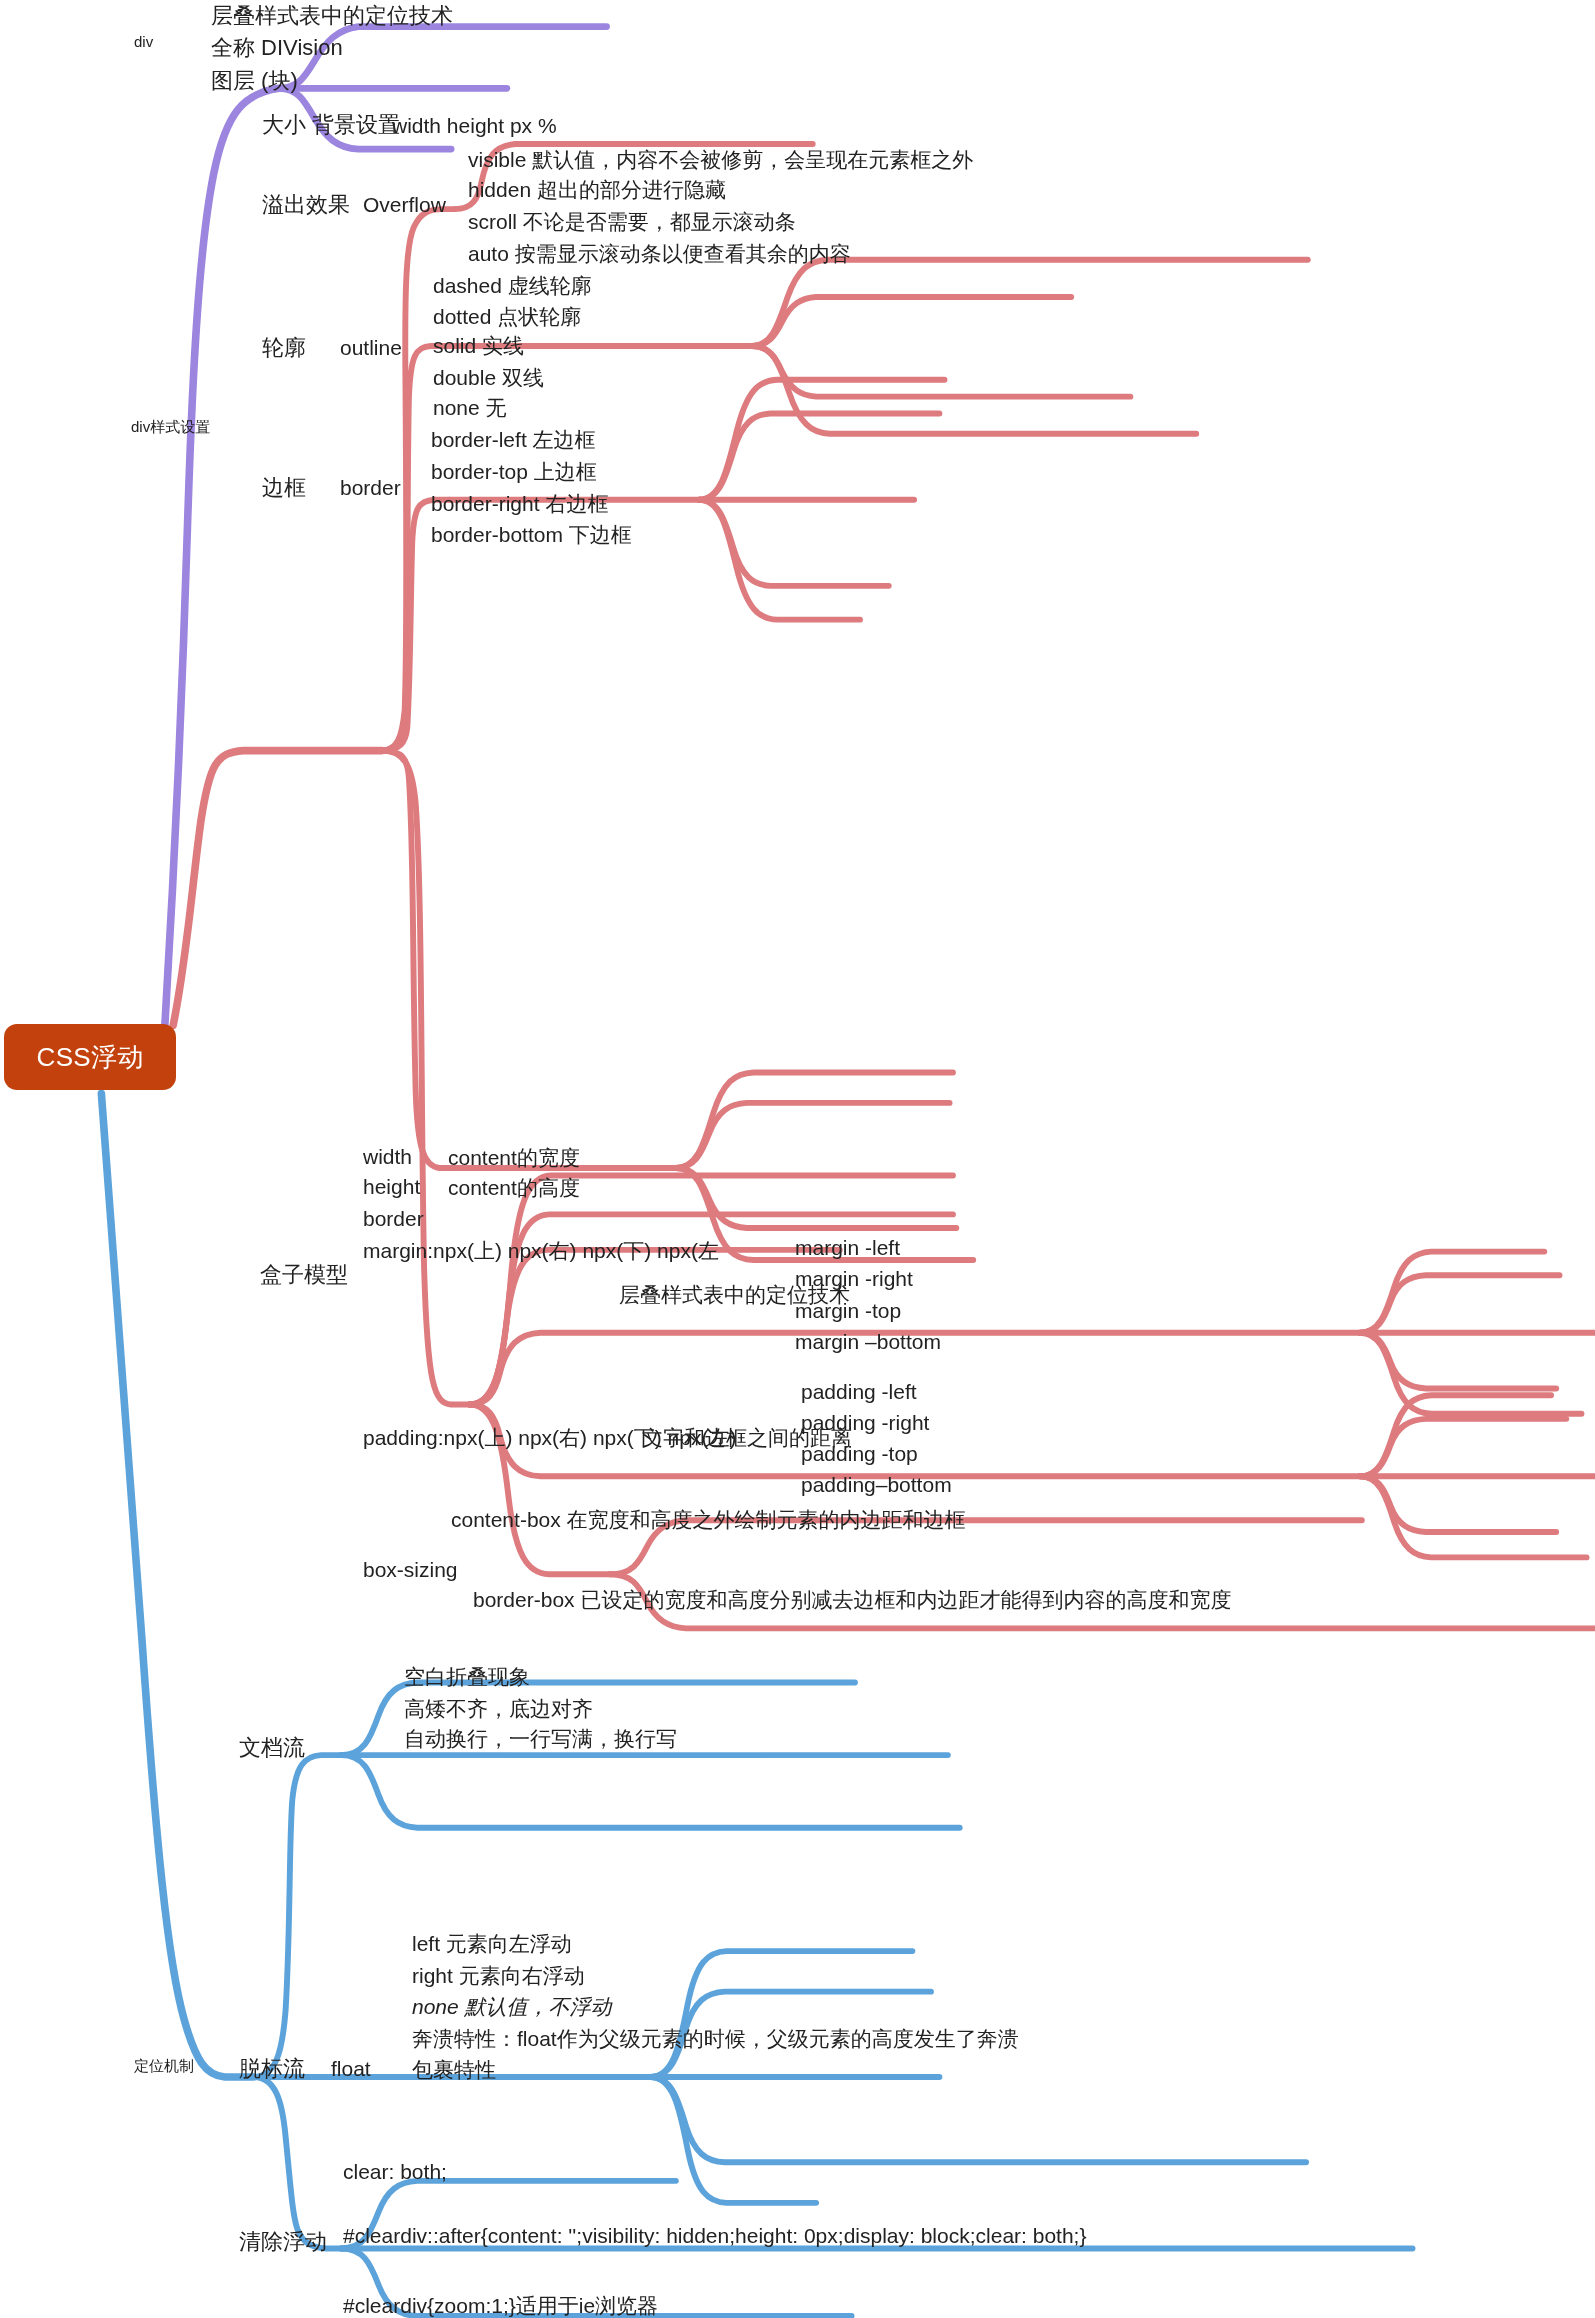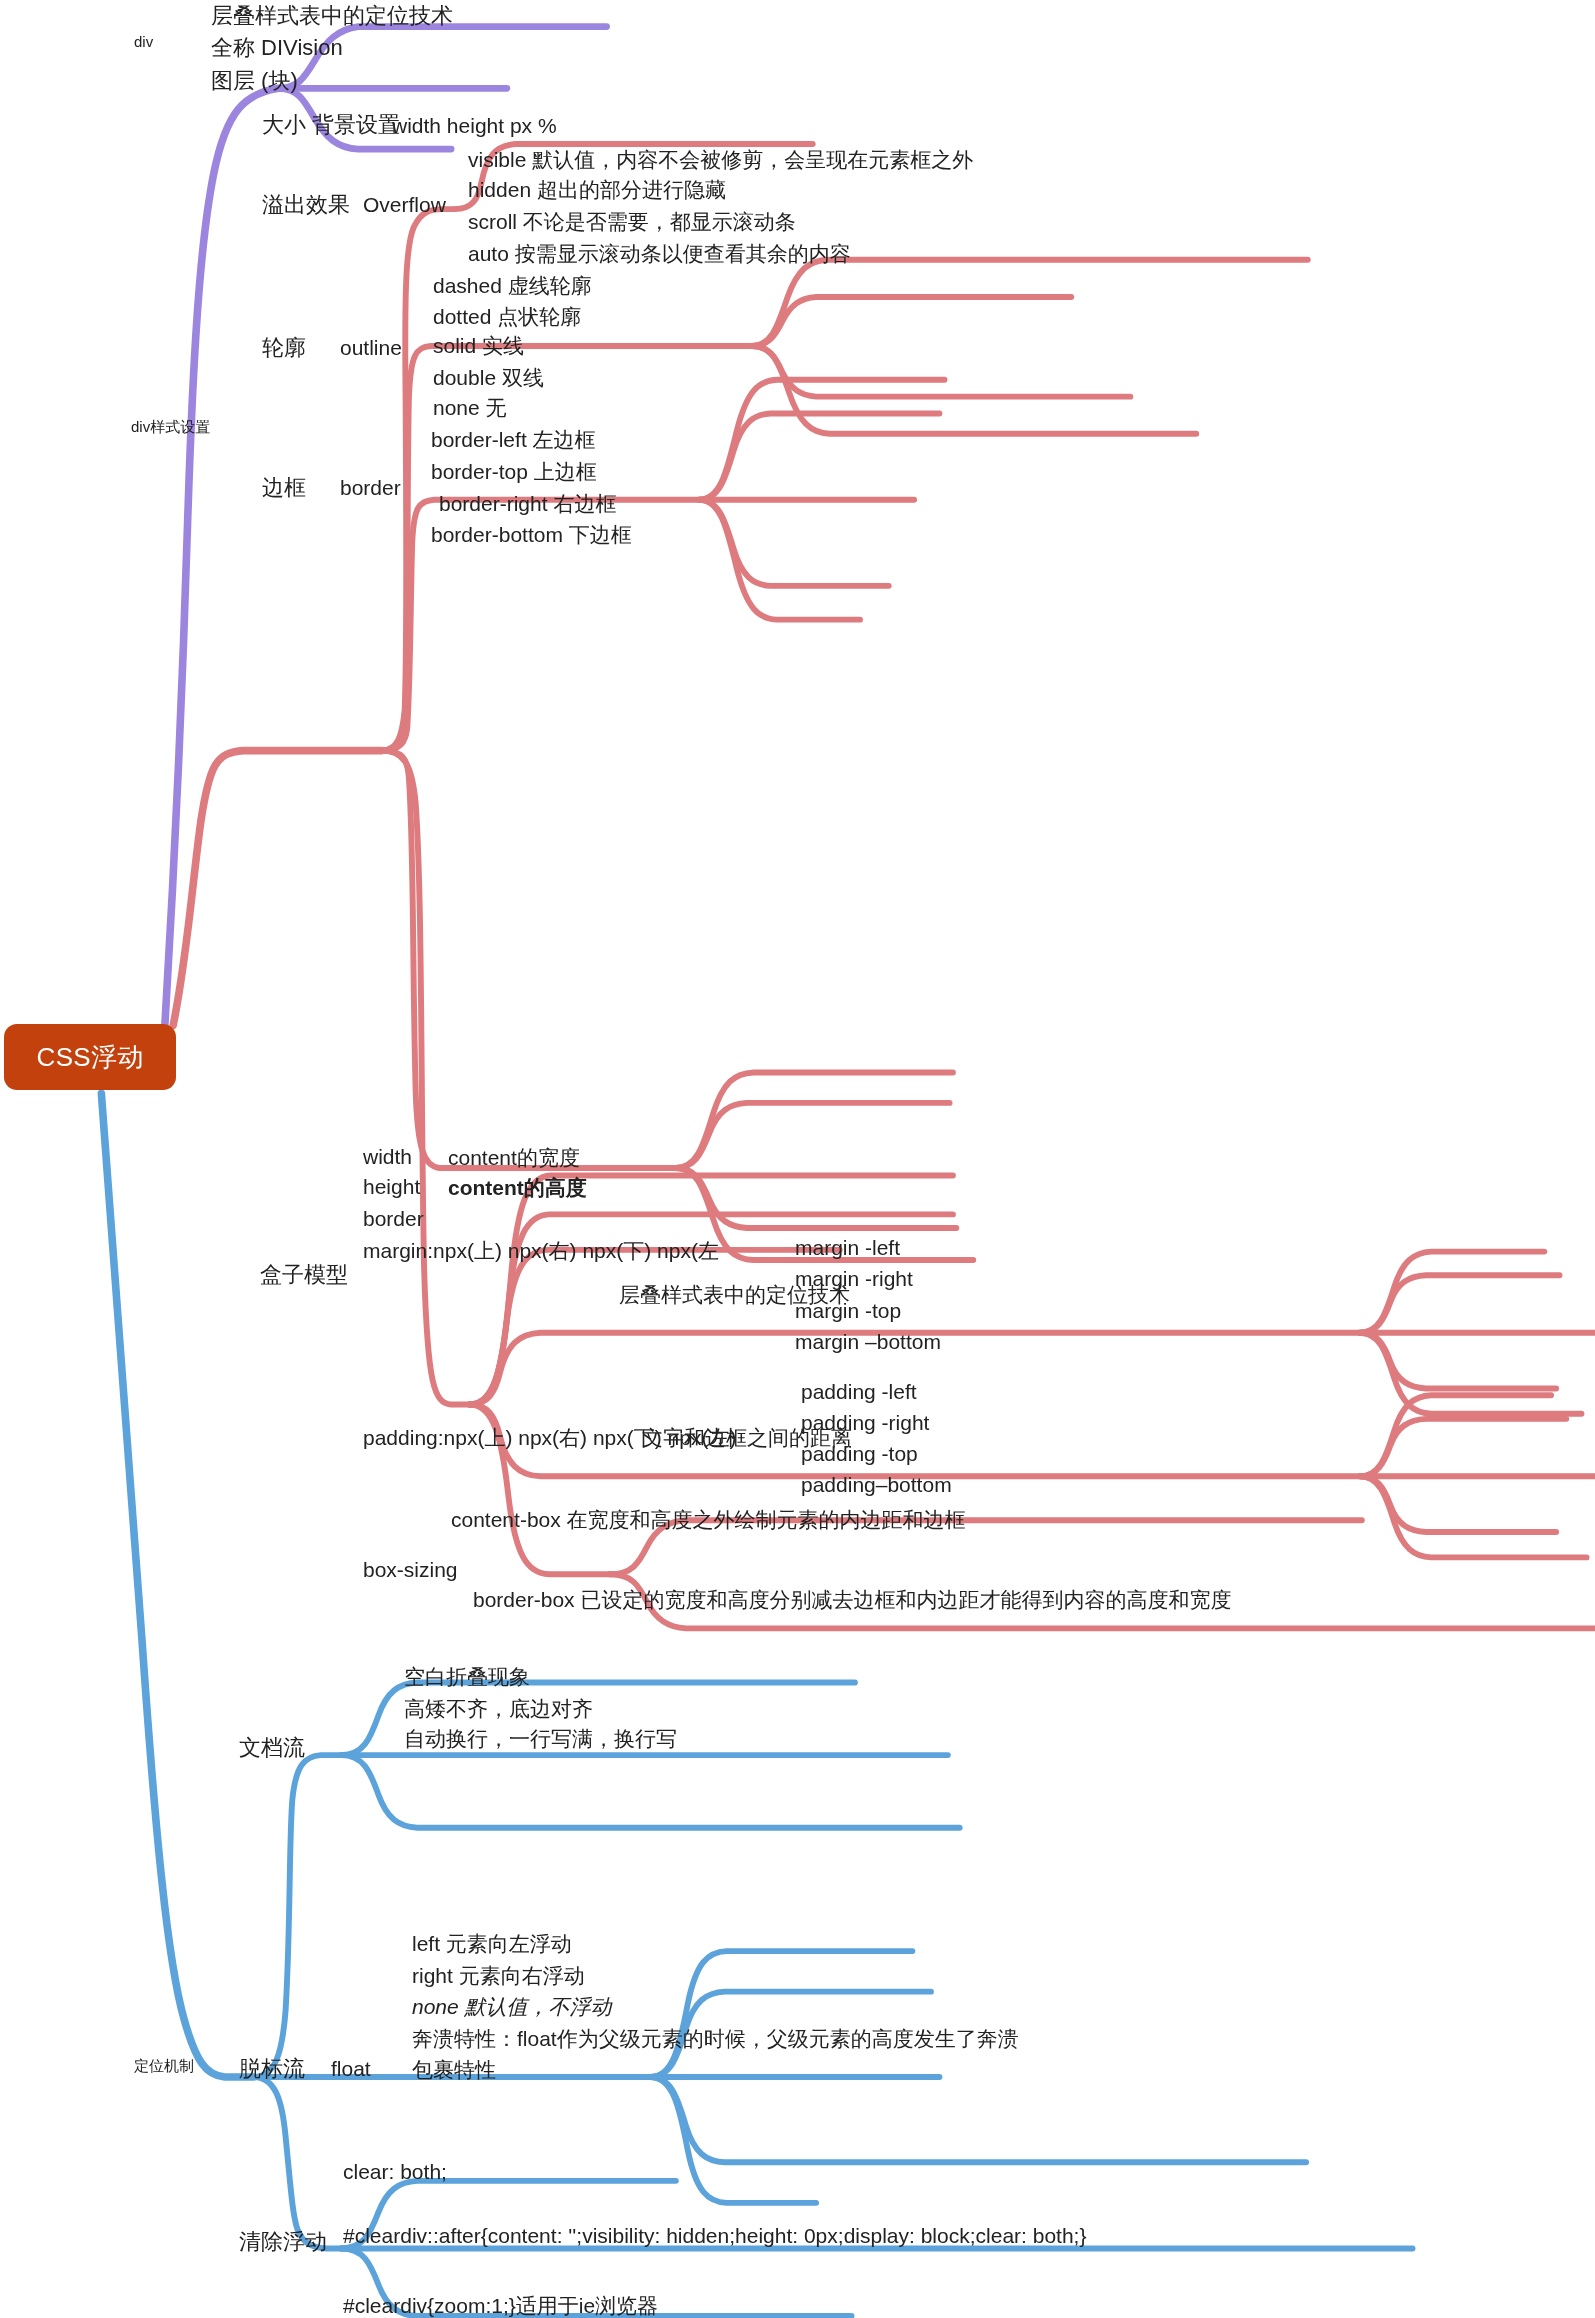--- a/index.html
+++ b/index.html
@@ -140,30 +140,30 @@
   <div class="node lvl3" style="left:433px;top:275px;">dashed 虚线轮廓</div>
   <div class="node lvl3" style="left:433px;top:306px;">dotted 点状轮廓</div>
   <div class="node lvl3" style="left:433px;top:335px;">solid 实线</div>
   <div class="node lvl3" style="left:433px;top:367px;">double 双线</div>
   <div class="node lvl3" style="left:433px;top:397px;">none 无</div>
 
   <div class="node lvl2" style="left:262px;top:477px;">边框</div>
   <div class="node lvl3" style="left:340px;top:477px;">border</div>
   <div class="node lvl3" style="left:431px;top:429px;">border-left 左边框</div>
   <div class="node lvl3" style="left:431px;top:461px;">border-top 上边框</div>
-  <div class="node lvl3" style="left:431px;top:493px;margin-left:8px;">border-right 右边框</div>
+  <div class="node lvl3" style="left:431px;top:493px;">border-right 右边框</div>
   <div class="node lvl3" style="left:431px;top:524px;">border-bottom 下边框</div>
 
   <div class="node lvl2" style="left:260px;top:1264px;">盒子模型</div>
 
   <div class="node lvl3" style="left:363px;top:1146px;">width</div>
   <div class="node lvl3" style="left:448px;top:1147px;">content的宽度</div>
 
   <div class="node lvl3" style="left:363px;top:1176px;">height</div>
-  <div class="node lvl3" style="left:448px;top:1177px;font-weight:bold;">content的高度</div>
+  <div class="node lvl3" style="left:448px;top:1177px;">content的高度</div>
 
   <div class="node lvl3" style="left:363px;top:1208px;">border</div>
 
   <div class="node lvl3" style="left:363px;top:1240px;">margin:npx(上) npx(右) npx(下) npx(左</div>
   <div class="node lvl3" style="left:619px;top:1284px;">层叠样式表中的定位技术</div>
   <div class="node lvl3" style="left:795px;top:1237px;">margin -left</div>
   <div class="node lvl3" style="left:795px;top:1268px;">margin -right</div>
   <div class="node lvl3" style="left:795px;top:1300px;">margin -top</div>
   <div class="node lvl3" style="left:795px;top:1331px;">margin –bottom</div>
 

